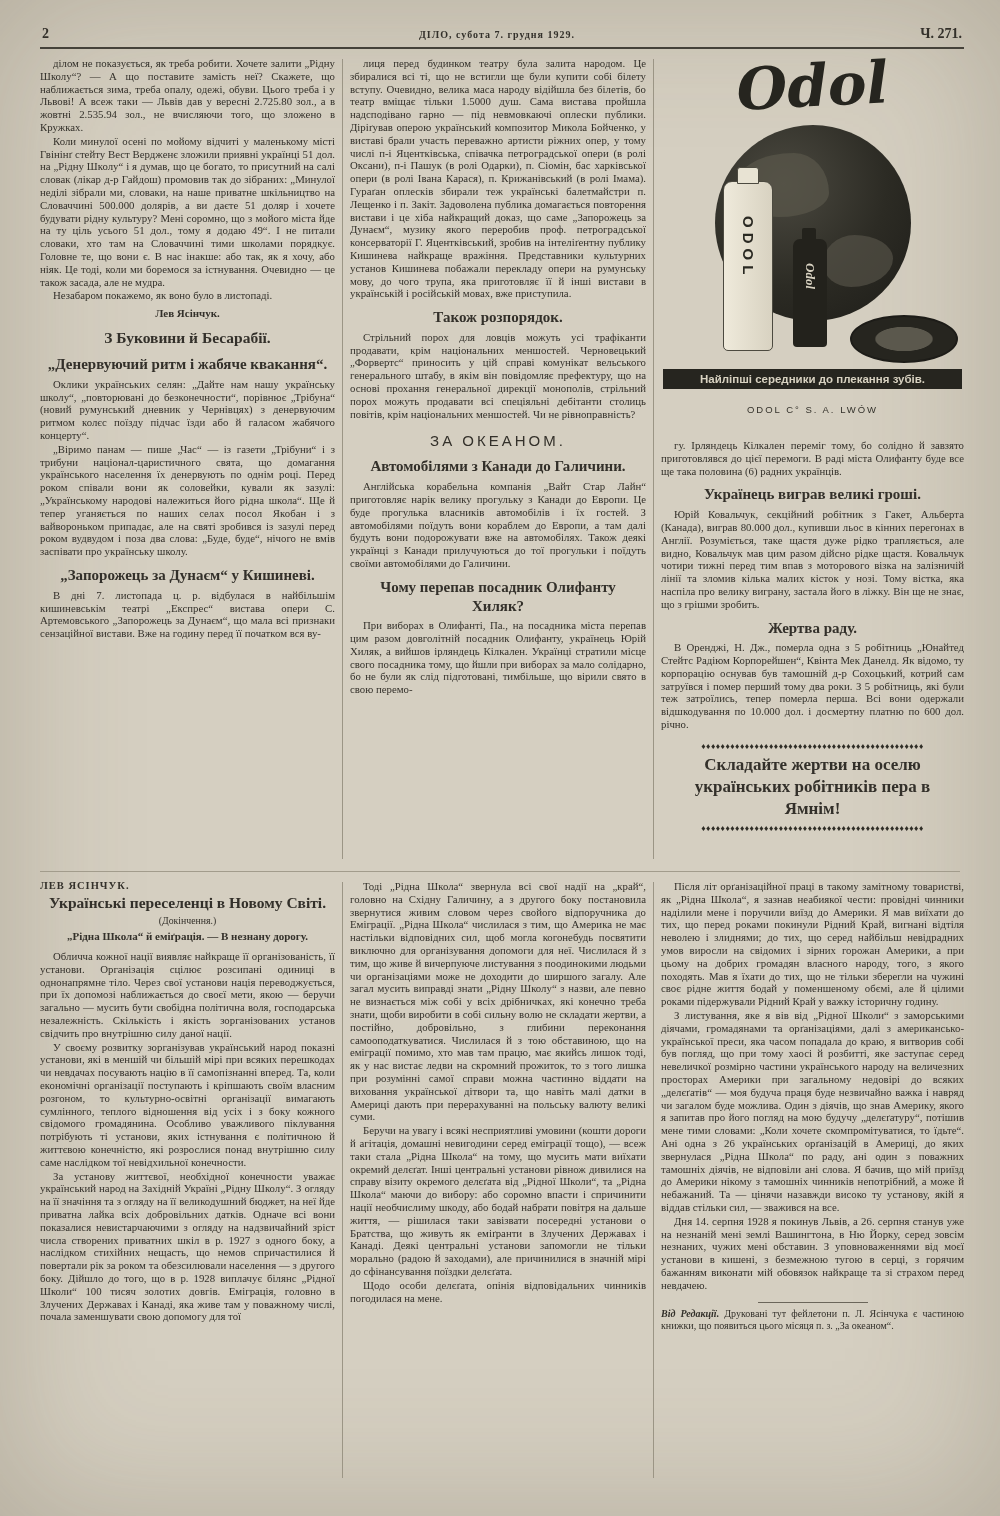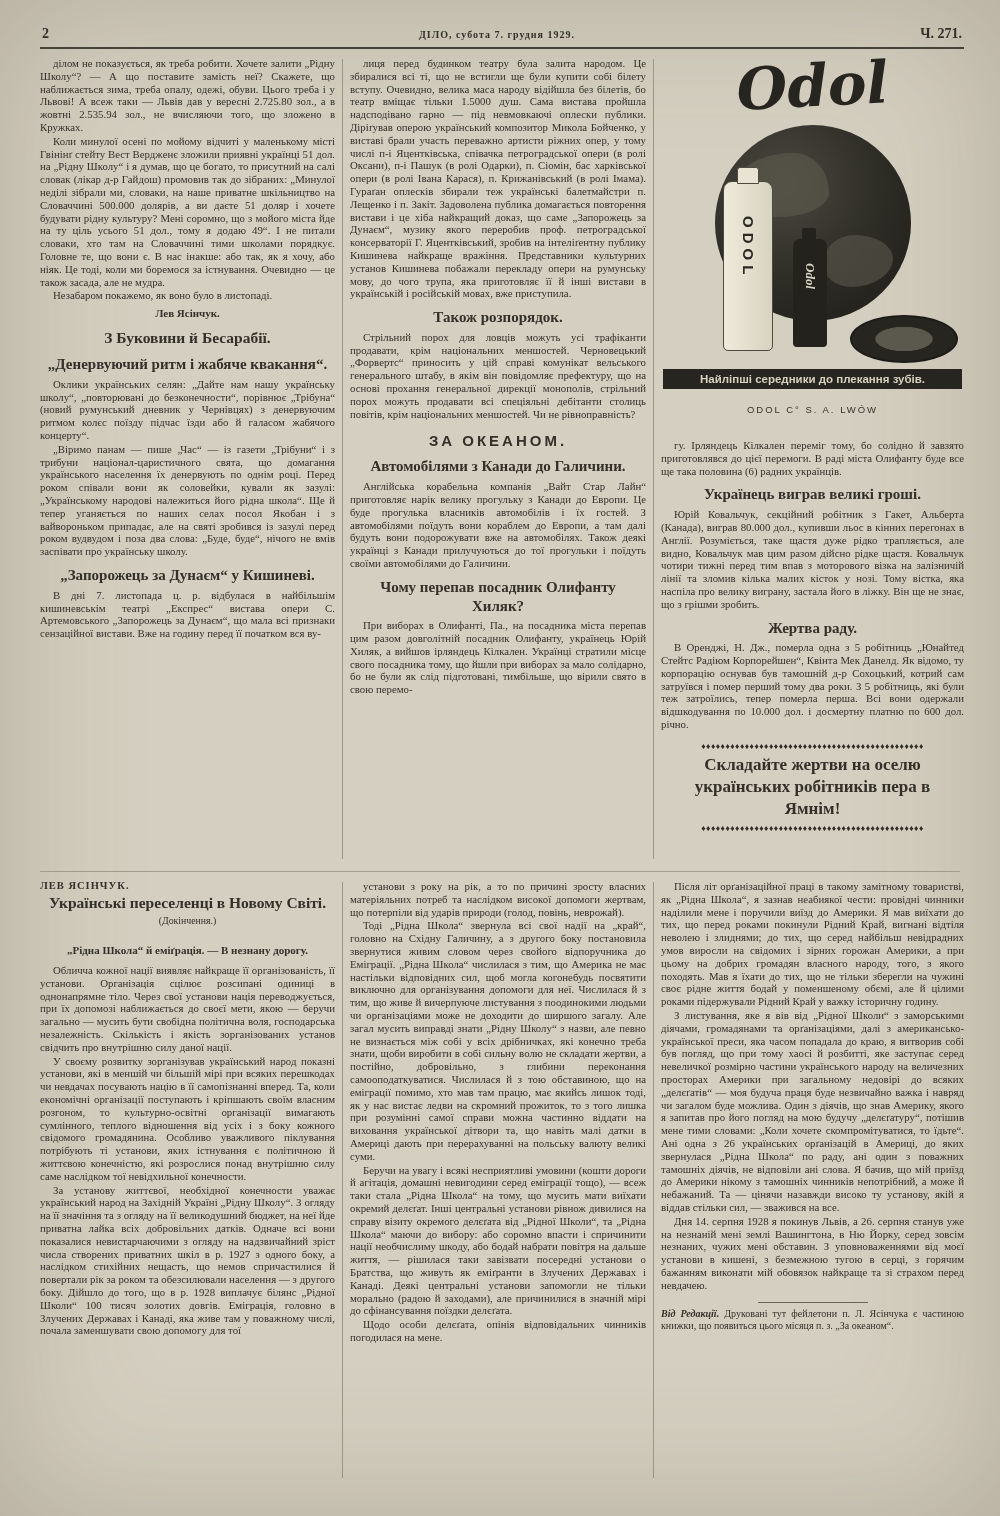--- a/index.html
+++ b/index.html
@@ -26,21 +26,21 @@
   .c2 { width:296px; }
   .c3 { width:303px; }
   .vsep { width:1px; background:#9b9585; margin:2px 7px 6px 7px; }
   .hsep { border-top:1px solid #a29c8c; margin:6px 40px 0 40px; }
 
   
   .p { font-size:10.8px; line-height:12.8px; margin:0 0 1px 0; text-indent:13px; text-align:justify; }
   .sig { font-size:11px; font-weight:bold; text-align:center; margin:5px 0 4px; }
   .h-sec { font-size:15.5px; font-weight:bold; text-align:center; margin:10px 0 5px; }
   .h-sub { font-size:15px; font-weight:bold; text-align:center; margin:8px 4px 4px; line-height:1.25; }
-  .h-ocean { font-family:"Liberation Sans","DejaVu Sans",sans-serif; font-size:15px; font-weight:bold;
+  .h-ocean { font-family:"Liberation Sans","DejaVu Sans",sans-serif; font-size:15px; font-weight:normal;
              letter-spacing:3px; text-align:center; margin:12px 0 5px; }
 
   
   .ad { position:relative; height:374px; margin:0 0 8px 0; }
   .odol-script { font-family:"DejaVu Serif",serif; font-style:italic; font-weight:bold;
                  font-size:58px; line-height:1; text-align:center; color:#26251f;
                  transform:rotate(-3deg); }
   .ad-art { position:relative; height:248px; margin-top:2px; }
   .globe { position:absolute; left:50%; top:8px; transform:translateX(-50%);
            width:196px; height:196px; border-radius:50%;
@@ -76,21 +76,21 @@
   .notice { margin-top:10px; }
   .notice::before, .notice::after {
     content:"♦♦♦♦♦♦♦♦♦♦♦♦♦♦♦♦♦♦♦♦♦♦♦♦♦♦♦♦♦♦♦♦♦♦♦♦♦♦♦♦♦♦♦♦♦♦";
     display:block; height:10px; overflow:hidden; white-space:nowrap;
     font-size:8.5px; letter-spacing:0.5px; text-align:center; color:#2f2d26; }
   .notice-text { font-weight:bold; text-align:center; font-size:17px; line-height:1.3; margin:3px 6px; }
 
   
   .byline { font-size:10.5px; font-weight:bold; letter-spacing:1px; margin:0 0 3px 0; }
   .f-title { font-size:15.5px; font-weight:bold; text-align:center; margin:1px 0 4px; line-height:1.1; }
-  .f-cont { font-size:9.8px; text-align:center; margin:0 0 18px; }
+  .f-cont { font-size:9.8px; text-align:center; margin:0 0 4px; }
   .f-sub { font-size:11px; font-weight:bold; text-align:center; margin:0 0 8px; }
   .ednote-rule { width:110px; border-top:1px solid #6b665a; margin:10px auto 5px; }
   .ednote { font-size:10px; line-height:12.8px; text-align:justify; margin:0; }
   .ednote-lead { font-weight:bold; font-style:italic; }
 </style>
 </head>
 <body>
 
 <div class="page">
 
@@ -201,21 +201,20 @@
           <p class="p">Обличча кожної нації виявляє найкраще її організованість, її установи. Організація сцілює розсипані одиниці в однонапрямне тіло. Через свої установи нація переводжується, при їх допомозі наближається до своєї мети, якою — беручи загально — мусить бути свобідна політична воля, господарська незалежність. Скількість і якість зорганізованих установ свідчить про внутрішню силу даної нації.</p>
           <p class="p">У своєму розвитку зорганізував український народ показні установи, які в меншій чи більшій мірі при всяких перешкодах чи невдачах посувають націю в її самопізнанні вперед. Та, коли економічні організації поступають і кріпшають своїм власним розгоном, то культурно-освітні організації вимагають сумлінного, теплого відношення від усіх і з боку кожного свідомого громадянина. Особливо уважливого піклування потрібують ті установи, яких істнування є політичною й життєвою конечністю, які розрослися понад внутрішню силу саме наслідком тої невідхильної конечности.</p>
           <p class="p">За установу життєвої, необхідної конечности уважає український народ на Західній Україні „Рідну Школу“. З огляду на її значіння та з огляду на її великодушний бюджет, на неї йде приватна лайка всіх добровільних датків. Одначе всі вони показалися невистарчаючими з огляду на надзвичайний зріст числа створених приватних шкіл в р. 1927 з одного боку, а наслідком стихійних нещасть, що немов спричастилися й повертали рік за роком та обезсилювали населення — з другого боку. Дійшло до того, що в р. 1928 виплачує білянс „Рідної Школи“ 100 тисяч золотих довгів. Еміграція, головно в Злучених Державах і Канаді, яка живе там у поважному числі, почала заменшувати свою допомогу для тої</p>
         </div>
     </section>
 
     <div class="vsep"></div>
 
     <section class="col c2">
       <div>
-          <p class="p">установи з року на рік, а то по причині зросту власних матеріяльних потреб та наслідком високої допомоги жертвам, що потерпіли від ударів природи (голод, повінь, неврожай).</p>
           <p class="p">Тоді „Рідна Школа“ звернула всі свої надії на „край“, головно на Східну Галичину, а з другого боку постановила звернутися живим словом через свойого відпоручника до Еміграції. „Рідна Школа“ числилася з тим, що Америка не має настільки відповідних сил, щоб могла когонебудь посвятити виключно для організування допомоги для неї. Числилася й з тим, що живе й вичерпуюче листування з поодинокими людьми чи організаціями може не доходити до ширшого загалу. Але загал мусить виправді знати „Рідну Школу“ з назви, але певно не визнається між собі у всіх дрібничках, які конечно треба знати, щоби виробити в собі сильну волю не складати жертви, а постійно, добровільно, з глибини переконання самооподаткуватися. Числилася й з тою обставиною, що на еміграції помимо, хто мав там працю, має якийсь лишок тоді, як у нас вистає ледви на скромний прожиток, то з того лишка при розумінні самої справи можна частинно віддати на виховання української дітвори та, що навіть малі датки в Америці дають при перерахуванні на польську валюту великі суми.</p>
           <p class="p">Беручи на увагу і всякі несприятливі умовини (кошти дороги й агітація, домашні невигодини серед еміграції тощо), — всеж таки стала „Рідна Школа“ на тому, що мусить мати виїхати окремий делєґат. Інші центральні установи рівнож дивилися на справу візиту окремого делєґата від „Рідної Школи“, та „Рідна Школа“ маючи до вибору: або соромно впасти і спричинити нації необчислиму шкоду, або бодай набрати повітря на дальше життя, — рішилася таки завізвати посередні установи о Братства, що живуть як еміґранти в Злучених Державах і Канаді. Деякі центральні установи запомогли не тільки морально (радою й заходами), але причинилися в значній мірі до сфінансування поїздки делєґата.</p>
           <p class="p">Щодо особи делєґата, опінія відповідальних чинників погодилася на мене.</p>
         </div>
     </section>
 
     <div class="vsep"></div>
 
     <section class="col c3">
       <div>

